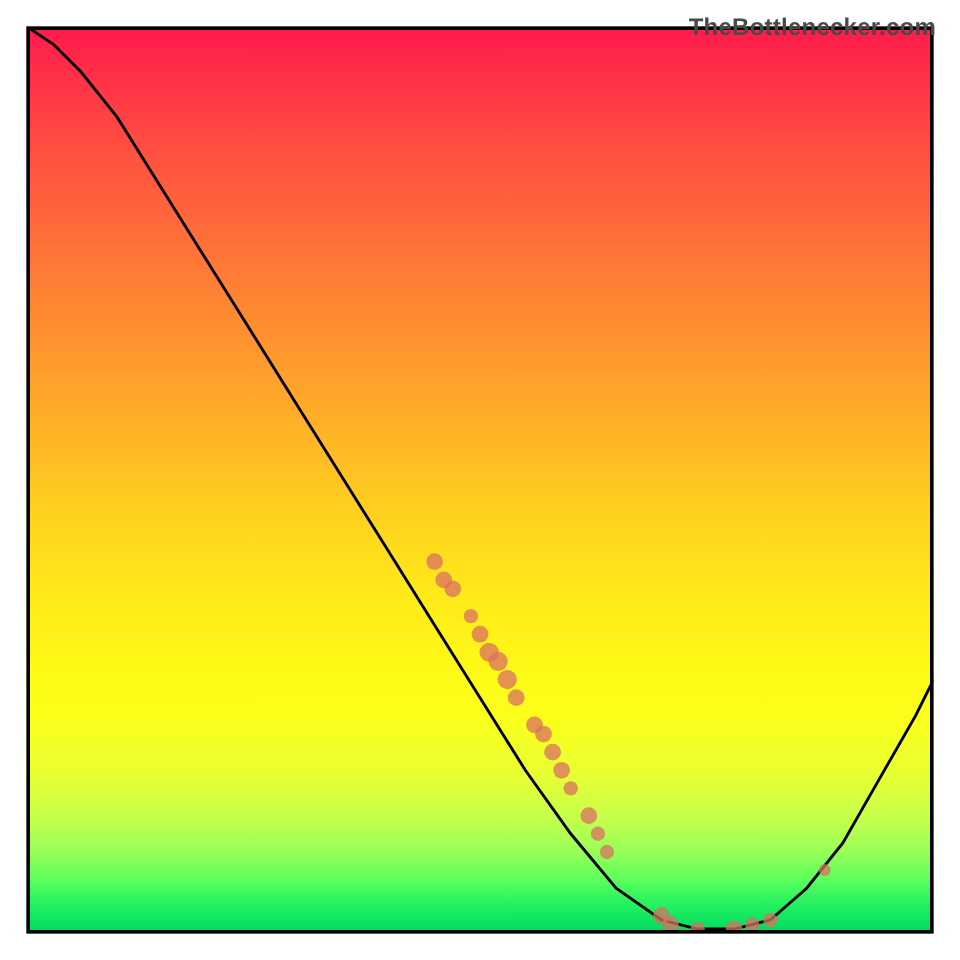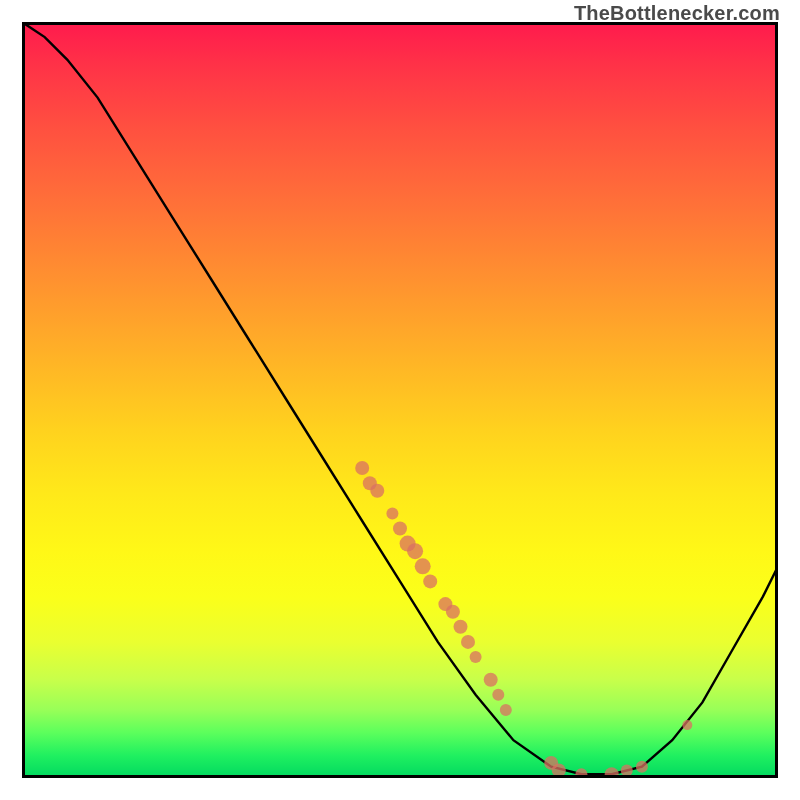--- a/index.html
+++ b/index.html
@@ -50,21 +50,21 @@
   }
   .border-rect {
     position: absolute;
     left: 22px; top: 22px; width: 756px; height: 756px;
     border: 3px solid #000;
     box-sizing: border-box;
     pointer-events: none;
   }
   .watermark {
     position: absolute;
-    top: 2px;
+    top: 12px;
     right: 20px;
     font-size: 20px;
     font-weight: 600;
     color: #4a4a4a;
     letter-spacing: 0.2px;
   }
   svg.curve-layer {
     position: absolute;
     left: 0; top: 0;
     width: 100%; height: 100%;

